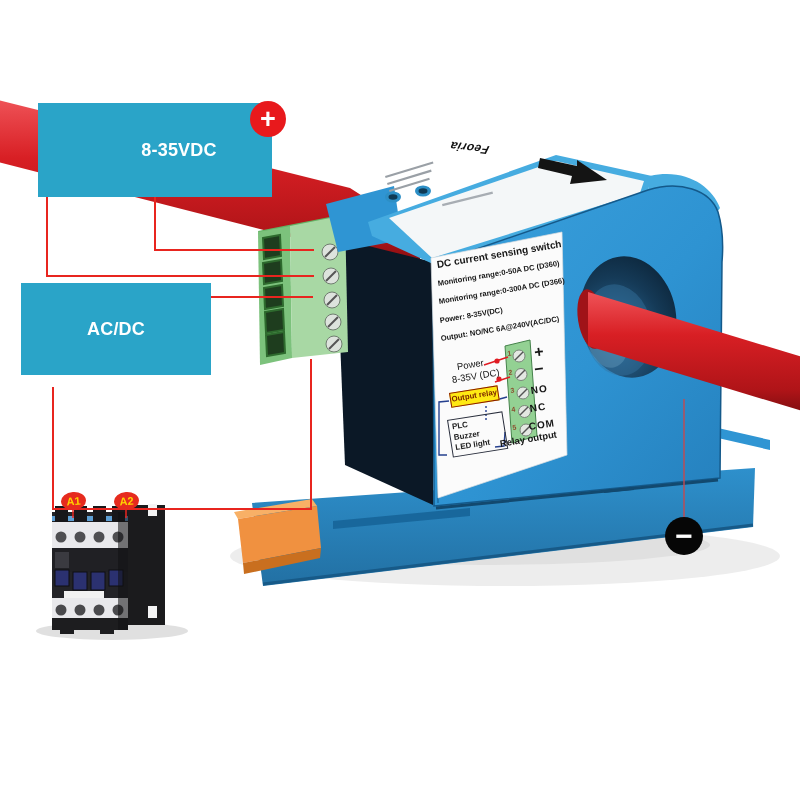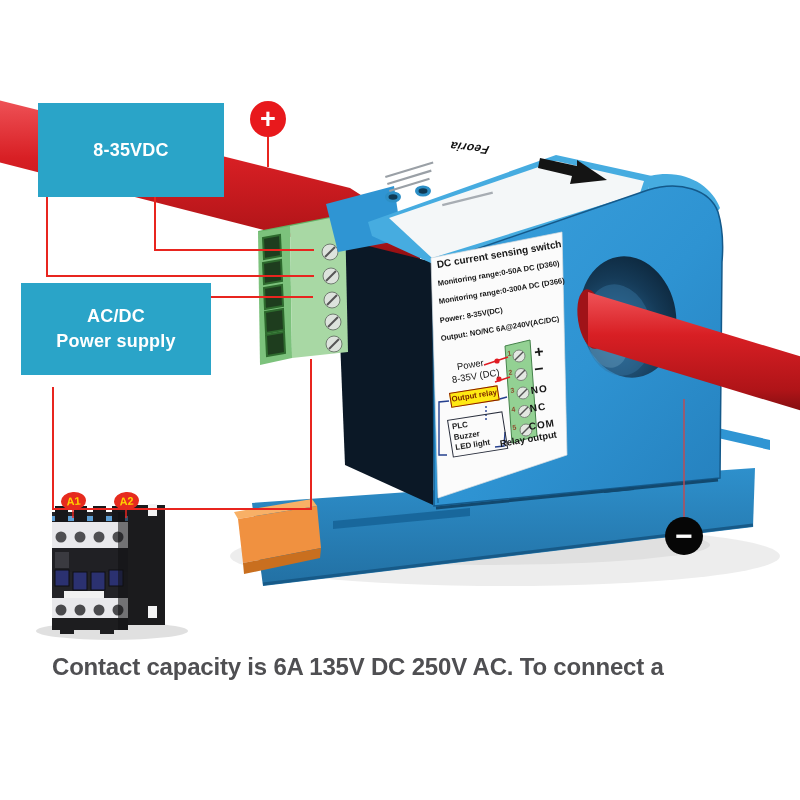--- a/index.html
+++ b/index.html
@@ -6,21 +6,21 @@
   .stage{
     position:relative;width:800px;height:800px;background:#ffffff;overflow:hidden;
     font-family:"Liberation Sans", sans-serif;
   }
   .stage svg{position:absolute;left:0;top:0;}
   .callout{
     position:absolute;background:#2aa4c8;color:#fff;font-weight:bold;
     display:flex;flex-direction:column;justify-content:center;align-items:center;
     text-align:center;font-size:18px;line-height:25px;letter-spacing:.2px;
   }
-  .c1{left:38px;top:103px;width:186px;height:94px;}
+  .c1{left:38px;top:103px;width:186px;height:94px;padding-left:48px;}
   .c2{left:21px;top:283px;width:190px;height:92px;}
   .pole{
     position:absolute;border-radius:50%;color:#fff;display:flex;align-items:center;
     justify-content:center;font-weight:bold;
   }
   .plus{left:250px;top:101px;width:36px;height:36px;background:#e8191c;font-size:27px;}
   .minus{left:665px;top:517px;width:38px;height:38px;background:#060606;font-size:30px;}
   .badge{
     position:absolute;width:25px;height:18px;border-radius:50%;background:#e62b1e;
     color:#ffd200;font-size:11px;font-weight:bold;display:flex;align-items:center;
@@ -272,21 +272,20 @@
       <line x1="73" y1="509" x2="73" y2="518" stroke-width="1.5"></line>
       <line x1="126" y1="509" x2="126" y2="518" stroke-width="1.5"></line>
     </g>
   </svg>
 
   <div class="callout c1">
     <span>8-35VDC</span>
   </div>
   <div class="callout c2">
     <span>AC/DC</span>
-    <span>Power supply</span>
   </div>
 
   <div class="pole plus">+</div>
   <div class="pole minus">−</div>
 
   <div class="badge a1">A1</div>
   <div class="badge a2">A2</div>
 
   <div class="dev brand">Feoria</div>
   <div class="dev title">DC current sensing switch</div>
@@ -310,15 +309,14 @@
   <div class="dev tname tn3">NC</div>
   <div class="dev tname tn4">COM</div>
 
   <div class="dev tnum no1">1</div>
   <div class="dev tnum no2">2</div>
   <div class="dev tnum no3">3</div>
   <div class="dev tnum no4">4</div>
   <div class="dev tnum no5">5</div>
 
   <div class="caption">
-    <div>Contact capacity is 6A 135V DC 250V AC. To connect a</div>
   </div>
 </div>
 
 </body></html>

